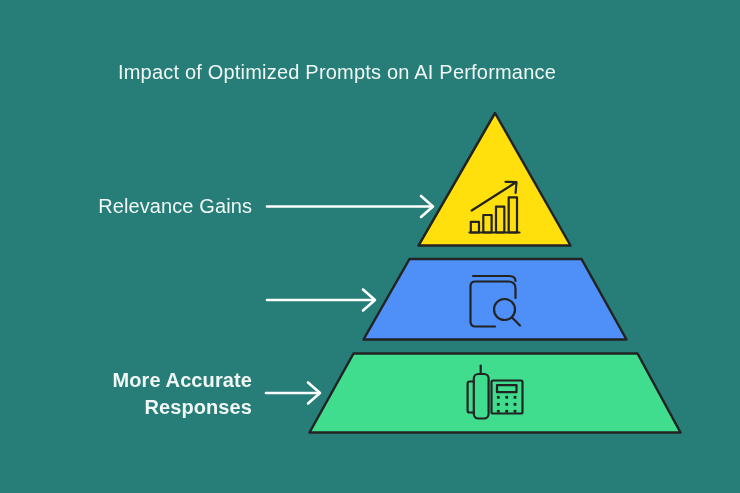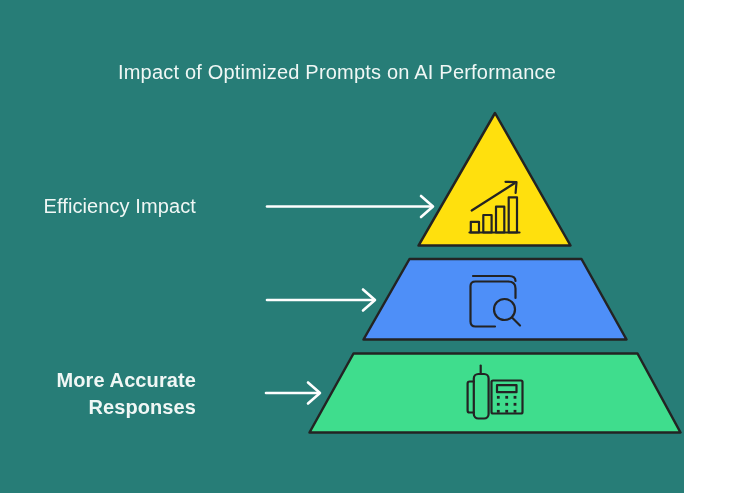--- a/index.html
+++ b/index.html
@@ -1,18 +1,18 @@
 <!DOCTYPE html>
 <html style="--title-color: #f0f7f5; --label-color: #f0f7f5;"><head>
 <meta charset="utf-8">
 <style>
   html, body { margin: 0; padding: 0; }
   .canvas {
     position: relative;
-    width: 684px;
+    width: 740px;
     height: 493px;
     background: #277d77;
     overflow: hidden;
     font-family: "Liberation Sans", sans-serif;
   }
   .scene {
     position: absolute;
     left: 0; top: 0;
     width: 740px; height: 493px;
     display: block;
@@ -102,16 +102,16 @@
         <path d="M267 300 H374"></path>
         <path d="M363 289.5 L375 300 L363 310.5"></path>
       </g>
       <g>
         <path d="M266 393 H319"></path>
         <path d="M308 382.5 L320 393 L308 403.5"></path>
       </g>
     </g>
   </svg>
 
-  <div class="label l1">Efficiency Impact</div>
+  <div class="label l1">Relevance Gains</div>
   <div class="label l3">More Accurate Responses</div>
 
 </div>
 
 </body></html>

